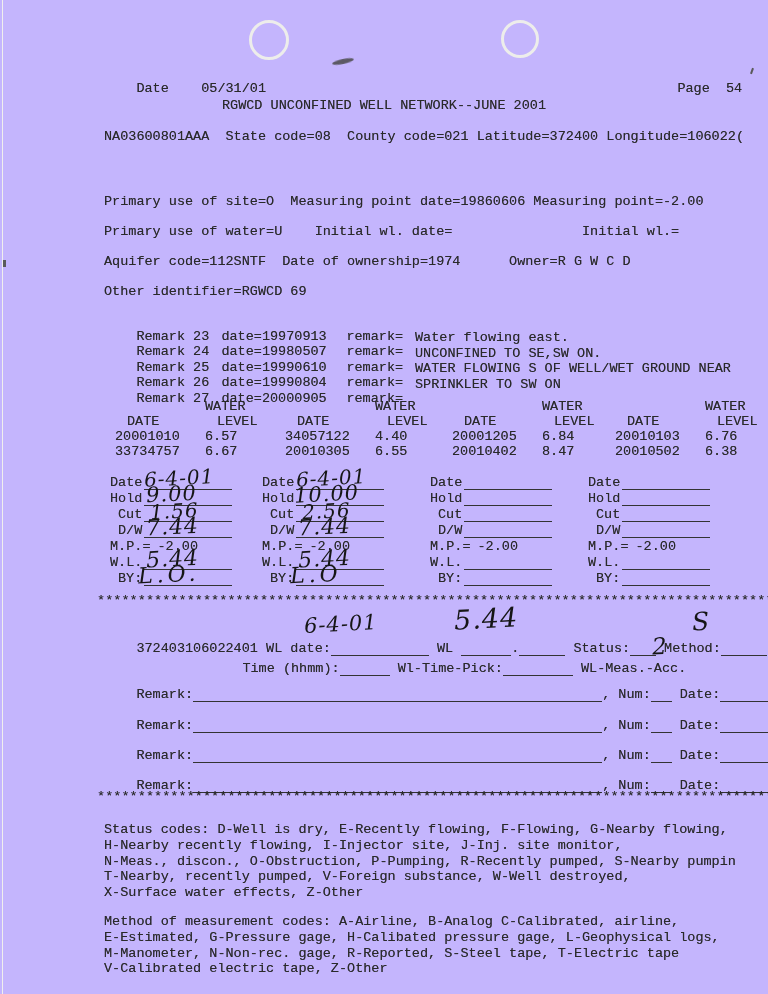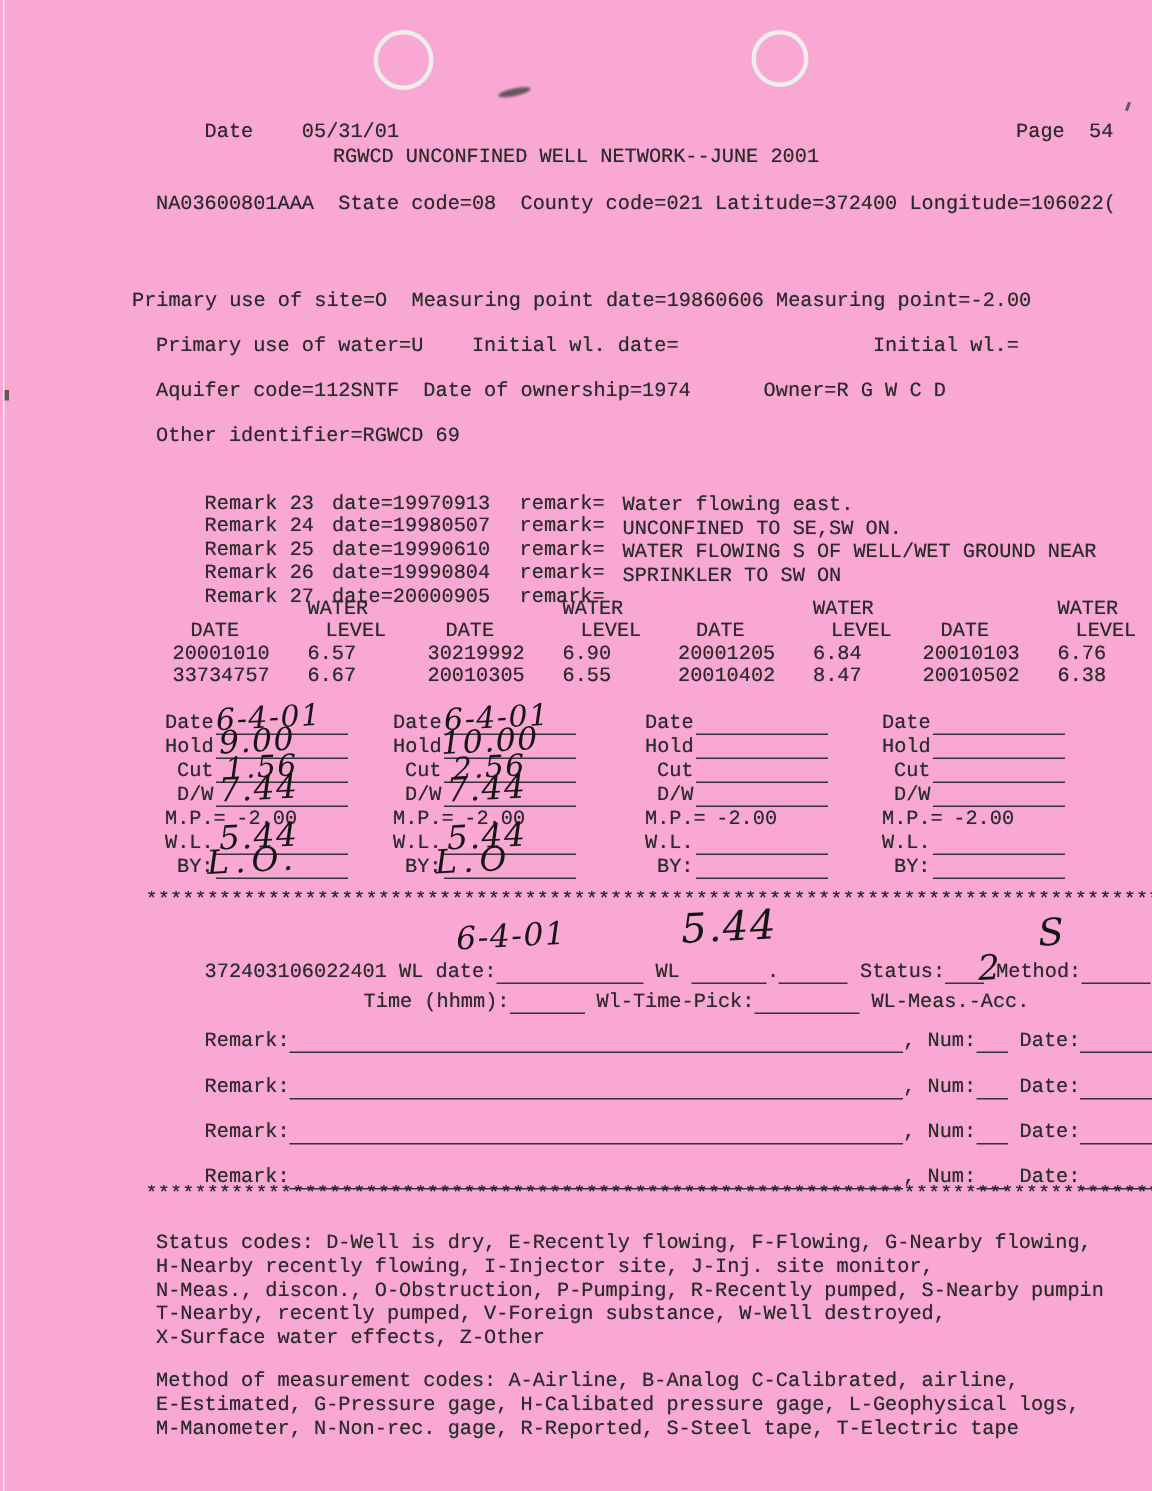--- a/index.html
+++ b/index.html
@@ -1,18 +1,18 @@
 <!DOCTYPE html>
 <html><head>
 <meta charset="utf-8">
 <style>
   html,body{margin:0;padding:0;background:#ffffff;}
   #page{
     position:relative;width:768px;height:994px;overflow:hidden;
-    background:#f9a8d4;
+    background:#c4b5fd;
     font-family:"Liberation Mono","DejaVu Sans Mono",monospace;
     font-size:13.5px;color:#2a2a2a;
     text-shadow:0 0 .5px rgba(30,30,30,.55);
   }
   .tl{position:absolute;white-space:pre;line-height:14px;}
   .ctr{left:0;width:768px;text-align:center;}
   .bl{display:inline-block;border-bottom:1.4px solid #333;height:13px;vertical-align:bottom;}
   .hw{
     position:absolute;white-space:pre;
     font-family:"DejaVu Serif","Liberation Serif",serif;font-style:italic;
@@ -53,21 +53,21 @@
 
   <div class="tl" style="left:104px;top:68px;">
     <span>Date</span><span>    </span><span>05/31/01</span>
   </div>
   <div class="tl" style="left:645px;top:68px;">
     <span>Page</span><span>  </span><span>54</span>
   </div>
   <div class="tl ctr" style="top:99px;">RGWCD UNCONFINED WELL NETWORK--JUNE 2001</div>
 
   <div class="tl" style="left:104px;top:130px;">NA03600801AAA  State code=08  County code=021 Latitude=372400 Longitude=106022(</div>
-  <div class="tl" style="left:88px;top:195px;">Primary use of site=O  Measuring point date=19860606 Measuring point=-2.00</div>
+  <div class="tl" style="left:104px;top:195px;">Primary use of site=O  Measuring point date=19860606 Measuring point=-2.00</div>
   <div class="tl" style="left:104px;top:225px;">Primary use of water=U    Initial wl. date=                Initial wl.=</div>
   <div class="tl" style="left:104px;top:255px;">Aquifer code=112SNTF  Date of ownership=1974      Owner=R G W C D</div>
   <div class="tl" style="left:104px;top:285px;">Other identifier=RGWCD 69</div>
 
   <div class="tl" style="left:104px;top:316px;">
     <span class="rml">Remark 23</span><span class="rmd">date=19970913</span><span>remark=</span>
   </div>
   <div class="tl" style="left:104px;top:331px;">
     <span class="rml">Remark 24</span><span class="rmd">date=19980507</span><span>remark=</span><span class="rmt">Water flowing east.</span>
   </div>
@@ -83,21 +83,21 @@
 
   <div class="wg" style="left:115px;">
     <div class="r"><span class="wd"></span><span>WATER</span></div>
     <div class="r"><span class="wd" style="padding-left:12px">DATE</span><span>LEVEL</span></div>
     <div class="r"><span class="wd">20001010</span><span>6.57</span></div>
     <div class="r"><span class="wd">33734757</span><span>6.67</span></div>
   </div>
   <div class="wg" style="left:285px;">
     <div class="r"><span class="wd"></span><span>WATER</span></div>
     <div class="r"><span class="wd" style="padding-left:12px">DATE</span><span>LEVEL</span></div>
-    <div class="r"><span class="wd">30219992</span><span>6.90</span></div>
+    <div class="r"><span class="wd">34057122</span><span>4.40</span></div>
     <div class="r"><span class="wd">20010305</span><span>6.55</span></div>
   </div>
   <div class="wg" style="left:452px;">
     <div class="r"><span class="wd"></span><span>WATER</span></div>
     <div class="r"><span class="wd" style="padding-left:12px">DATE</span><span>LEVEL</span></div>
     <div class="r"><span class="wd">20001205</span><span>6.84</span></div>
     <div class="r"><span class="wd">20010402</span><span>8.47</span></div>
   </div>
   <div class="wg" style="left:615px;">
     <div class="r"><span class="wd"></span><span>WATER</span></div>
@@ -189,14 +189,15 @@
 
   <div class="tl" style="left:104px;top:823px;">Status codes: D-Well is dry, E-Recently flowing, F-Flowing, G-Nearby flowing,</div>
   <div class="tl" style="left:104px;top:839px;">H-Nearby recently flowing, I-Injector site, J-Inj. site monitor,</div>
   <div class="tl" style="left:104px;top:855px;">N-Meas., discon., O-Obstruction, P-Pumping, R-Recently pumped, S-Nearby pumpin</div>
   <div class="tl" style="left:104px;top:870px;">T-Nearby, recently pumped, V-Foreign substance, W-Well destroyed,</div>
   <div class="tl" style="left:104px;top:886px;">X-Surface water effects, Z-Other</div>
 
   <div class="tl" style="left:104px;top:915px;">Method of measurement codes: A-Airline, B-Analog C-Calibrated, airline,</div>
   <div class="tl" style="left:104px;top:931px;">E-Estimated, G-Pressure gage, H-Calibated pressure gage, L-Geophysical logs,</div>
   <div class="tl" style="left:104px;top:947px;text-align:center;">M-Manometer, N-Non-rec. gage, R-Reported, S-Steel tape, T-Electric tape</div>
+  <div class="tl" style="left:104px;top:962px;">V-Calibrated electric tape, Z-Other</div>
 
 </div>
 
 </body></html>

